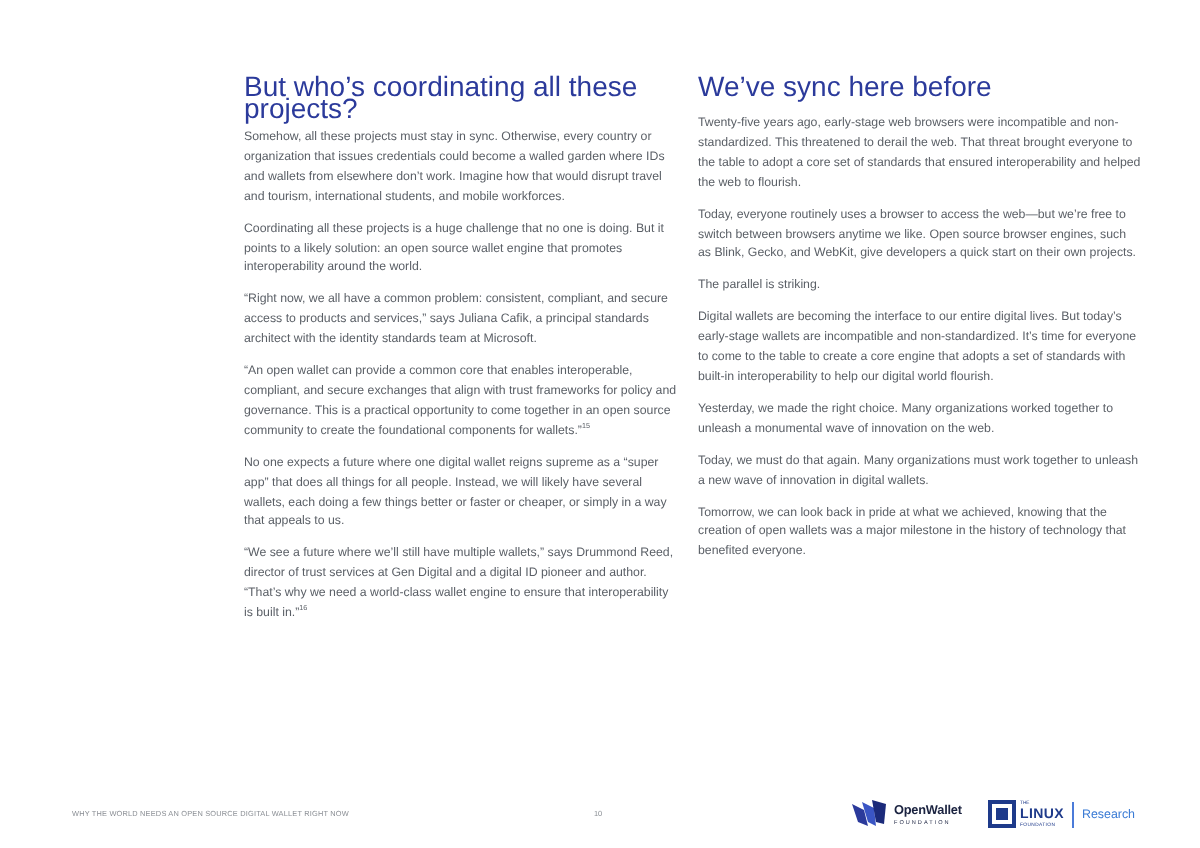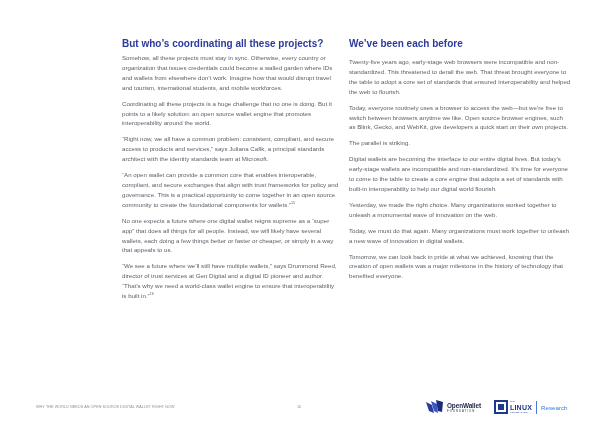--- a/index.html
+++ b/index.html
@@ -4,21 +4,21 @@
   <style>
     html, body { margin: 0; padding: 0; }
     body {
       width: 600px; height: 424px; background: #ffffff; position: relative; overflow: hidden;
       font-family: "Liberation Sans", sans-serif; color: #555a60;
     }
     .col { position: absolute; top: 38px; }
     .col-left { left: 122px; width: 218px; }
     .col-right { left: 349px; width: 222px; }
     h2 {
-      margin: 0 0 4px 0; font-size: 10px; font-weight: bold; color: #2b3a9b;
+      margin: 0 0 4px 0; font-size: 14px; font-weight: normal; color: #2b3a9b;
       letter-spacing: 0; line-height: 11px;
     }
     .col-right h2 { margin-bottom: 8px; }
     p {
       margin: 0 0 6px 0; font-size: 6.15px; line-height: 9.9px; color: #5a5f66;
     }
     sup { font-size: 3.6px; line-height: 0; vertical-align: 3px; }
     .footer-title {
       position: absolute; left: 36px; top: 405px; font-size: 3.7px; color: #8a8e94;
       letter-spacing: 0.1px; text-transform: uppercase;
@@ -48,21 +48,21 @@
   <h2>But who’s coordinating all these projects?</h2>
   <p>Somehow, all these projects must stay in sync. Otherwise, every country or organization that issues credentials could become a walled garden where IDs and wallets from elsewhere don’t work. Imagine how that would disrupt travel and tourism, international students, and mobile workforces.</p>
   <p>Coordinating all these projects is a huge challenge that no one is doing. But it points to a likely solution: an open source wallet engine that promotes interoperability around the world.</p>
   <p>“Right now, we all have a common problem: consistent, compliant, and secure access to products and services,” says Juliana Cafik, a principal standards architect with the identity standards team at Microsoft.</p>
   <p><span>“An open wallet can provide a common core that enables interoperable, compliant, and secure exchanges that align with trust frameworks for policy and governance. This is a practical opportunity to come together in an open source community to create the foundational components for wallets.”</span><sup>15</sup></p>
   <p>No one expects a future where one digital wallet reigns supreme as a “super app” that does all things for all people. Instead, we will likely have several wallets, each doing a few things better or faster or cheaper, or simply in a way that appeals to us.</p>
   <p><span>“We see a future where we’ll still have multiple wallets,” says Drummond Reed, director of trust services at Gen Digital and a digital ID pioneer and author. “That’s why we need a world-class wallet engine to ensure that interoperability is built in.”</span><sup>16</sup></p>
 </div>
 
 <div class="col col-right">
-  <h2>We’ve been each before</h2>
+  <h2>We’ve sync here before</h2>
   <p>Twenty-five years ago, early-stage web browsers were incompatible and non-standardized. This threatened to derail the web. That threat brought everyone to the table to adopt a core set of standards that ensured interoperability and helped the web to flourish.</p>
   <p>Today, everyone routinely uses a browser to access the web—but we’re free to switch between browsers anytime we like. Open source browser engines, such as Blink, Gecko, and WebKit, give developers a quick start on their own projects.</p>
   <p>The parallel is striking.</p>
   <p>Digital wallets are becoming the interface to our entire digital lives. But today’s early-stage wallets are incompatible and non-standardized. It’s time for everyone to come to the table to create a core engine that adopts a set of standards with built-in interoperability to help our digital world flourish.</p>
   <p>Yesterday, we made the right choice. Many organizations worked together to unleash a monumental wave of innovation on the web.</p>
   <p>Today, we must do that again. Many organizations must work together to unleash a new wave of innovation in digital wallets.</p>
   <p>Tomorrow, we can look back in pride at what we achieved, knowing that the creation of open wallets was a major milestone in the history of technology that benefited everyone.</p>
 </div>
 
 <div class="footer-title">WHY THE WORLD NEEDS AN OPEN SOURCE DIGITAL WALLET RIGHT NOW</div>

